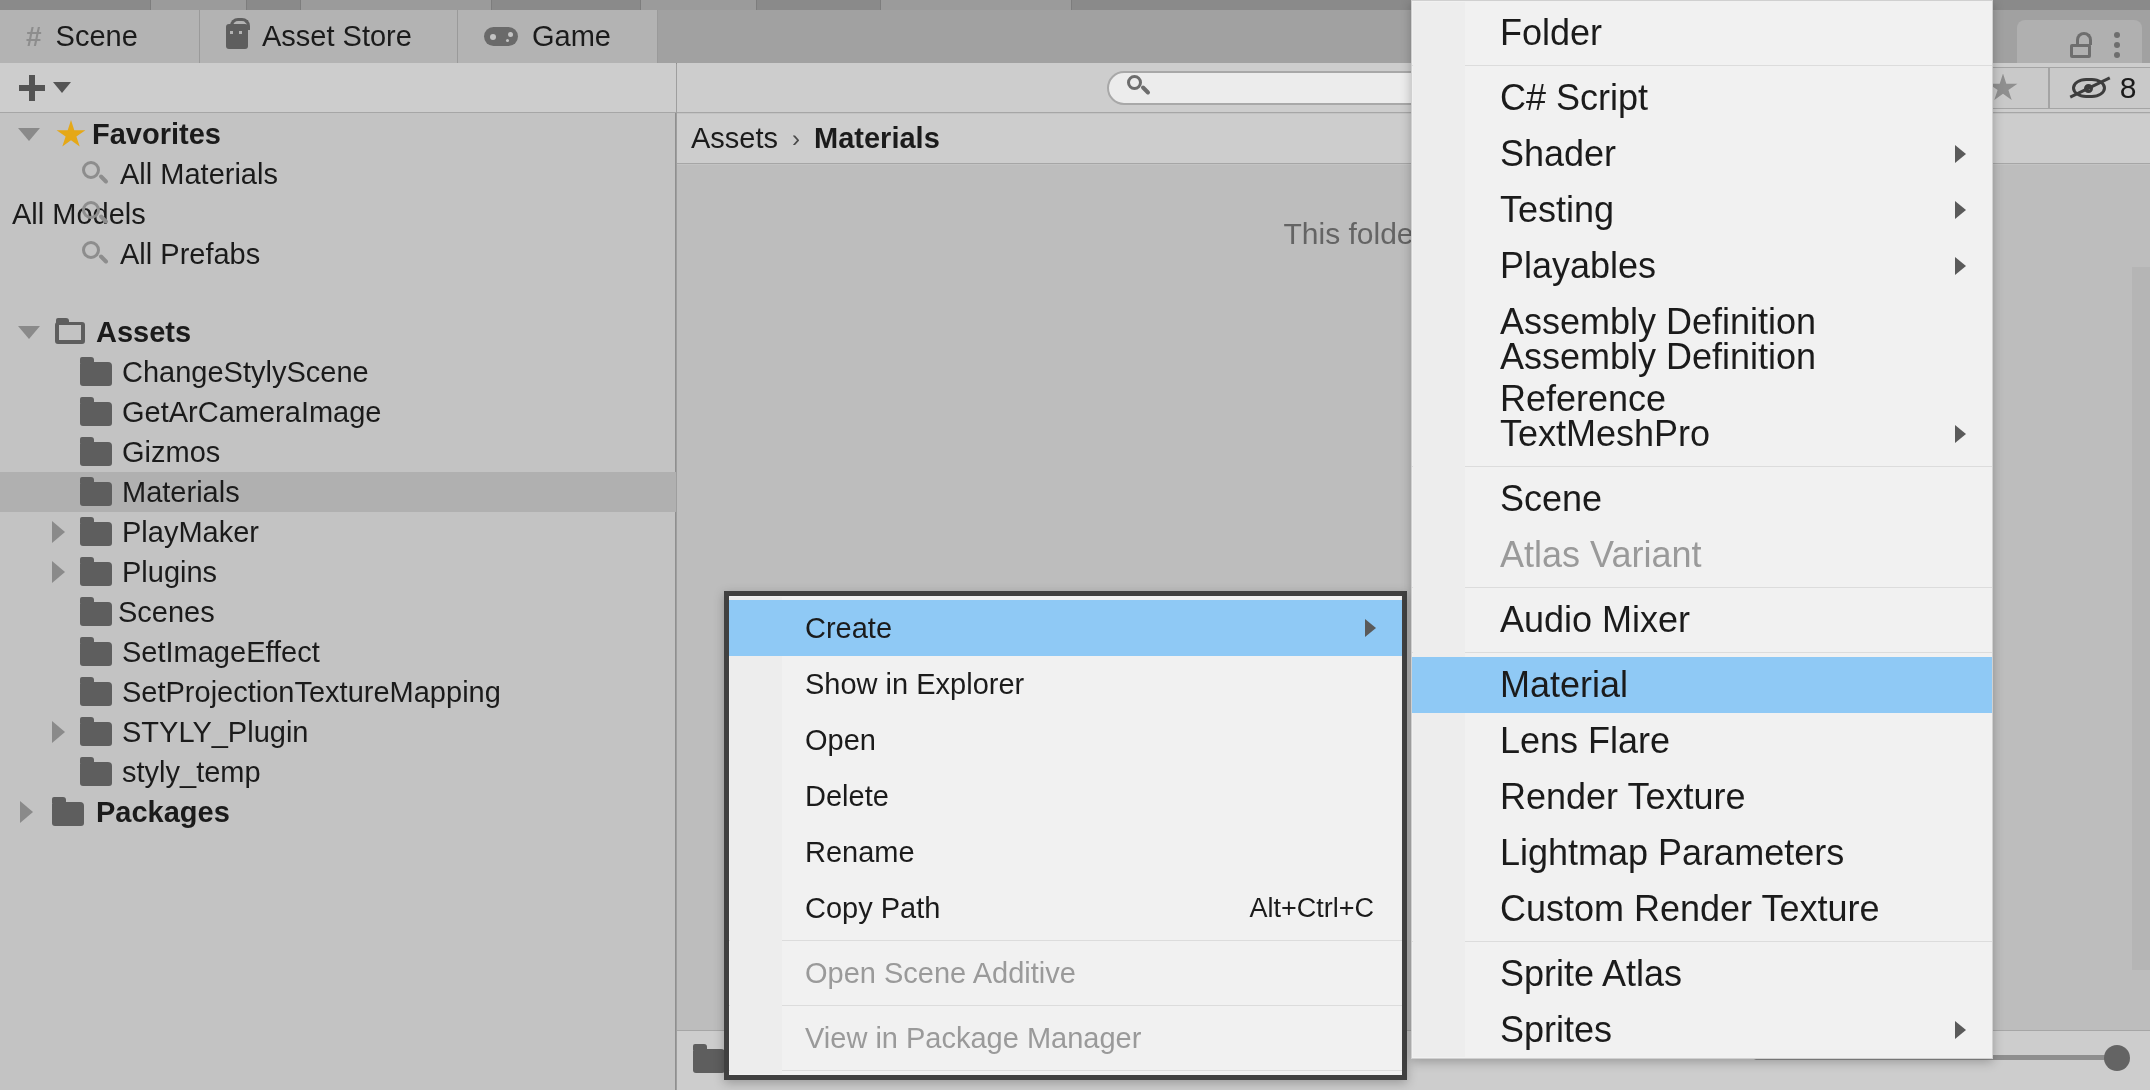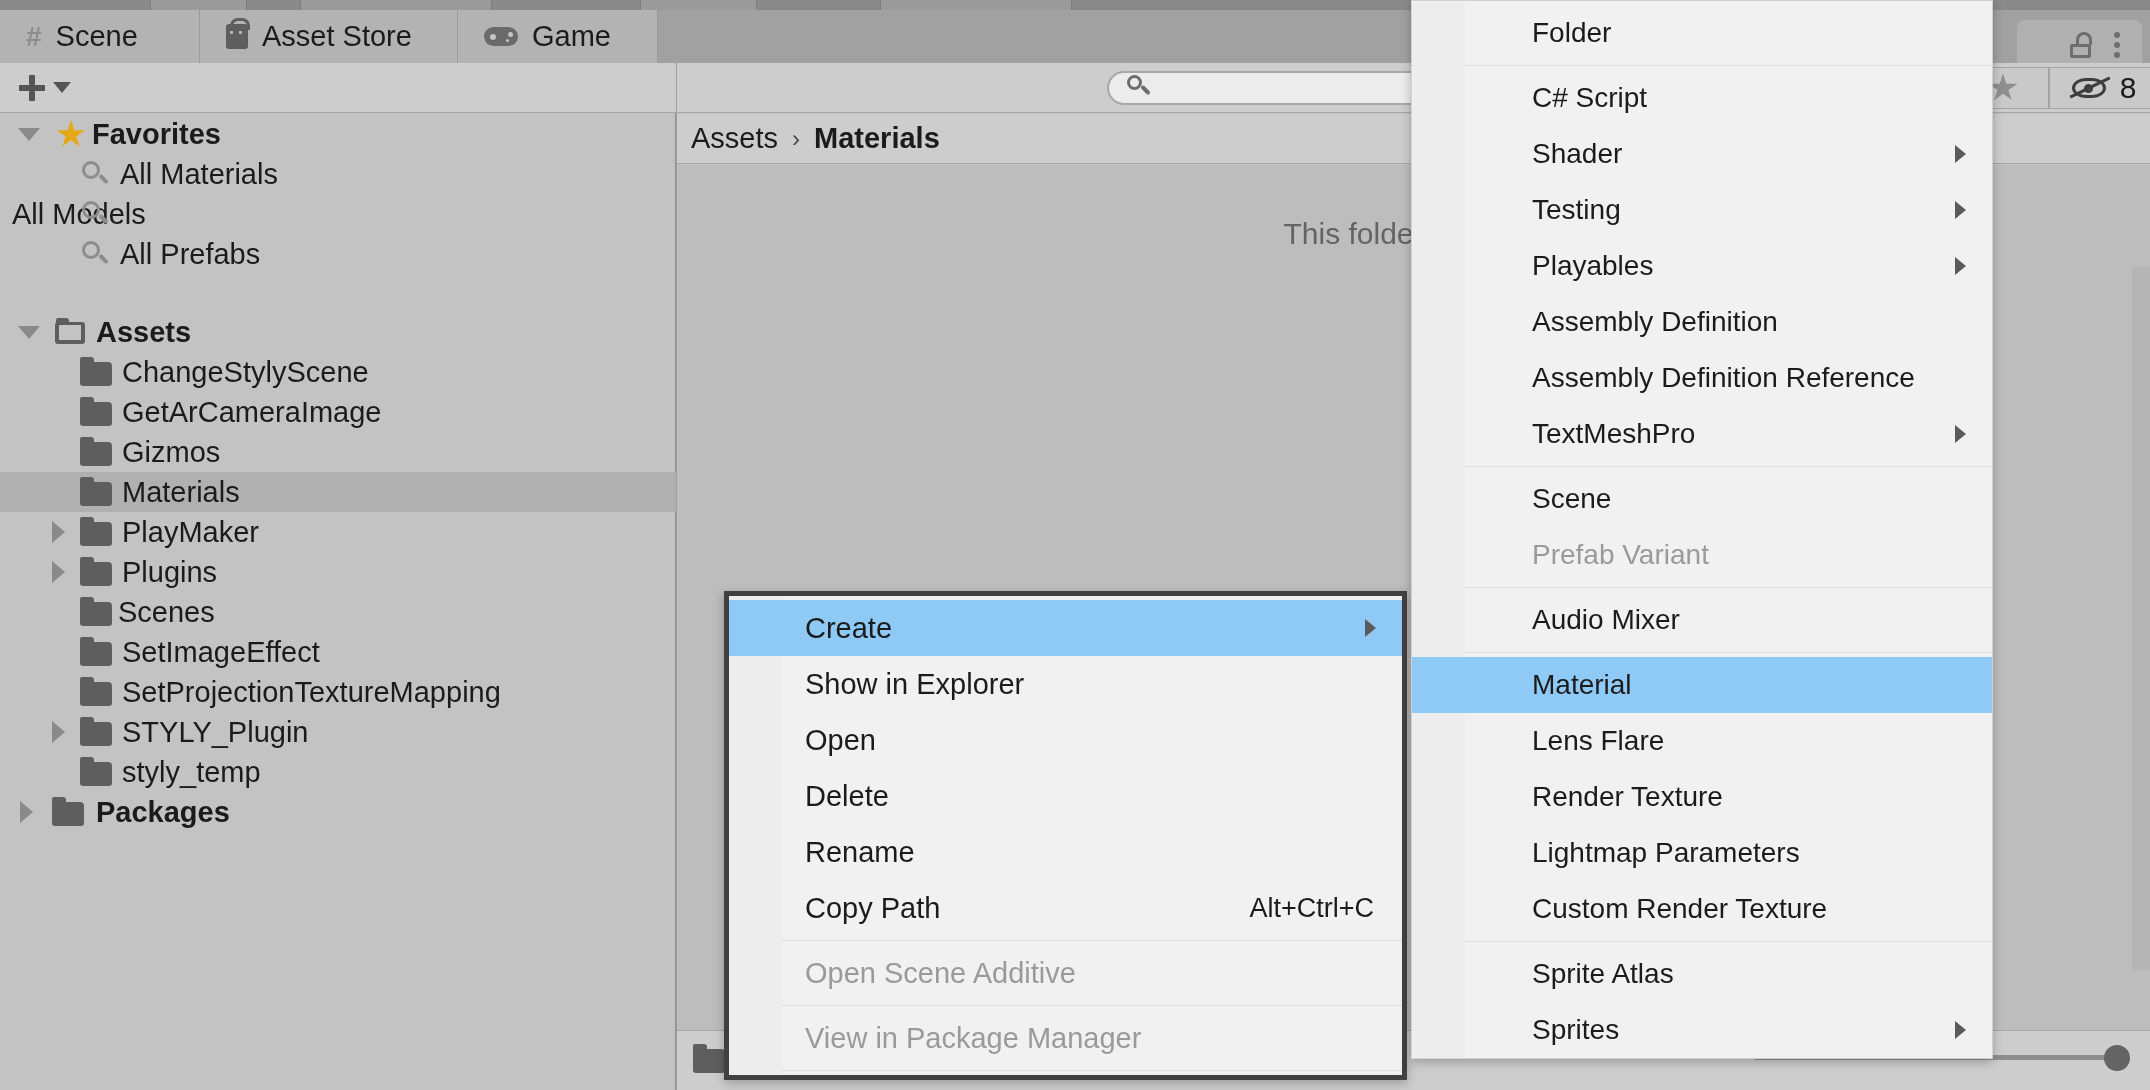--- a/index.html
+++ b/index.html
@@ -308,21 +308,21 @@
   
   .submenu {
     position: absolute; left: 1411px; top: 0; width: 582px;
     background: #f1f1f1; border: 1px solid #d0d0d0;
     box-shadow: 0 3px 10px rgba(0,0,0,0.25);
     padding: 4px 0 0 0; box-sizing: border-box;
     z-index: 60;
   }
   .sub-item {
     position: relative; height: 56px; display: flex; align-items: center;
-    font-size: 28px; color: #1b1b1b; padding-left: 120px; box-sizing: border-box;
+    font-size: 36px; color: #1b1b1b; padding-left: 88px; box-sizing: border-box;
     cursor: default;
   }
   .sub-item.highlight { background: #8fc9f5; }
   .sub-item.disabled { color: #9a9a9a; }
   .sub-item .submenu-arrow {
     position: absolute; right: 26px; width: 0; height: 0;
     border-top: 9px solid transparent; border-bottom: 9px solid transparent;
     border-left: 11px solid #5a5a5a;
   }
   .sub-sep { height: 1px; background: #dcdcdc; margin: 4px 0; }
@@ -596,21 +596,21 @@
     <div class="sub-item">
       <span>TextMeshPro</span>
       <span class="submenu-arrow"></span>
     </div>
     <div class="sub-sep"></div>
 
     <div class="sub-item">
       <span>Scene</span>
     </div>
     <div class="sub-item disabled">
-      <span>Prefab Variant</span>
+      <span>Atlas Variant</span>
     </div>
     <div class="sub-sep"></div>
 
     <div class="sub-item">
       <span>Audio Mixer</span>
     </div>
     <div class="sub-sep"></div>
 
     <div class="sub-item highlight">
       <span>Material</span>

